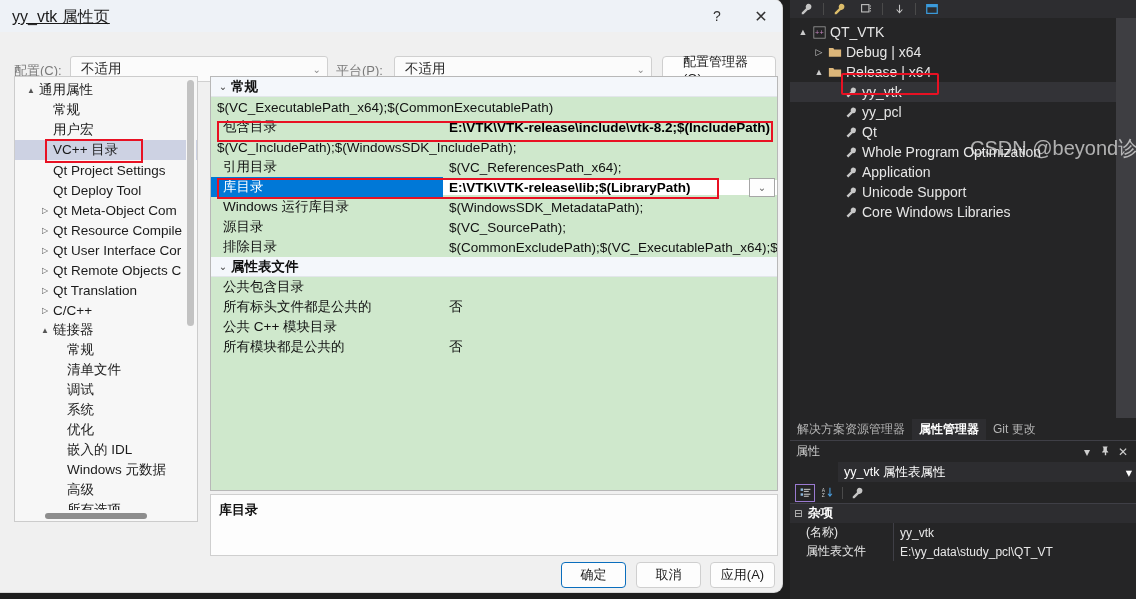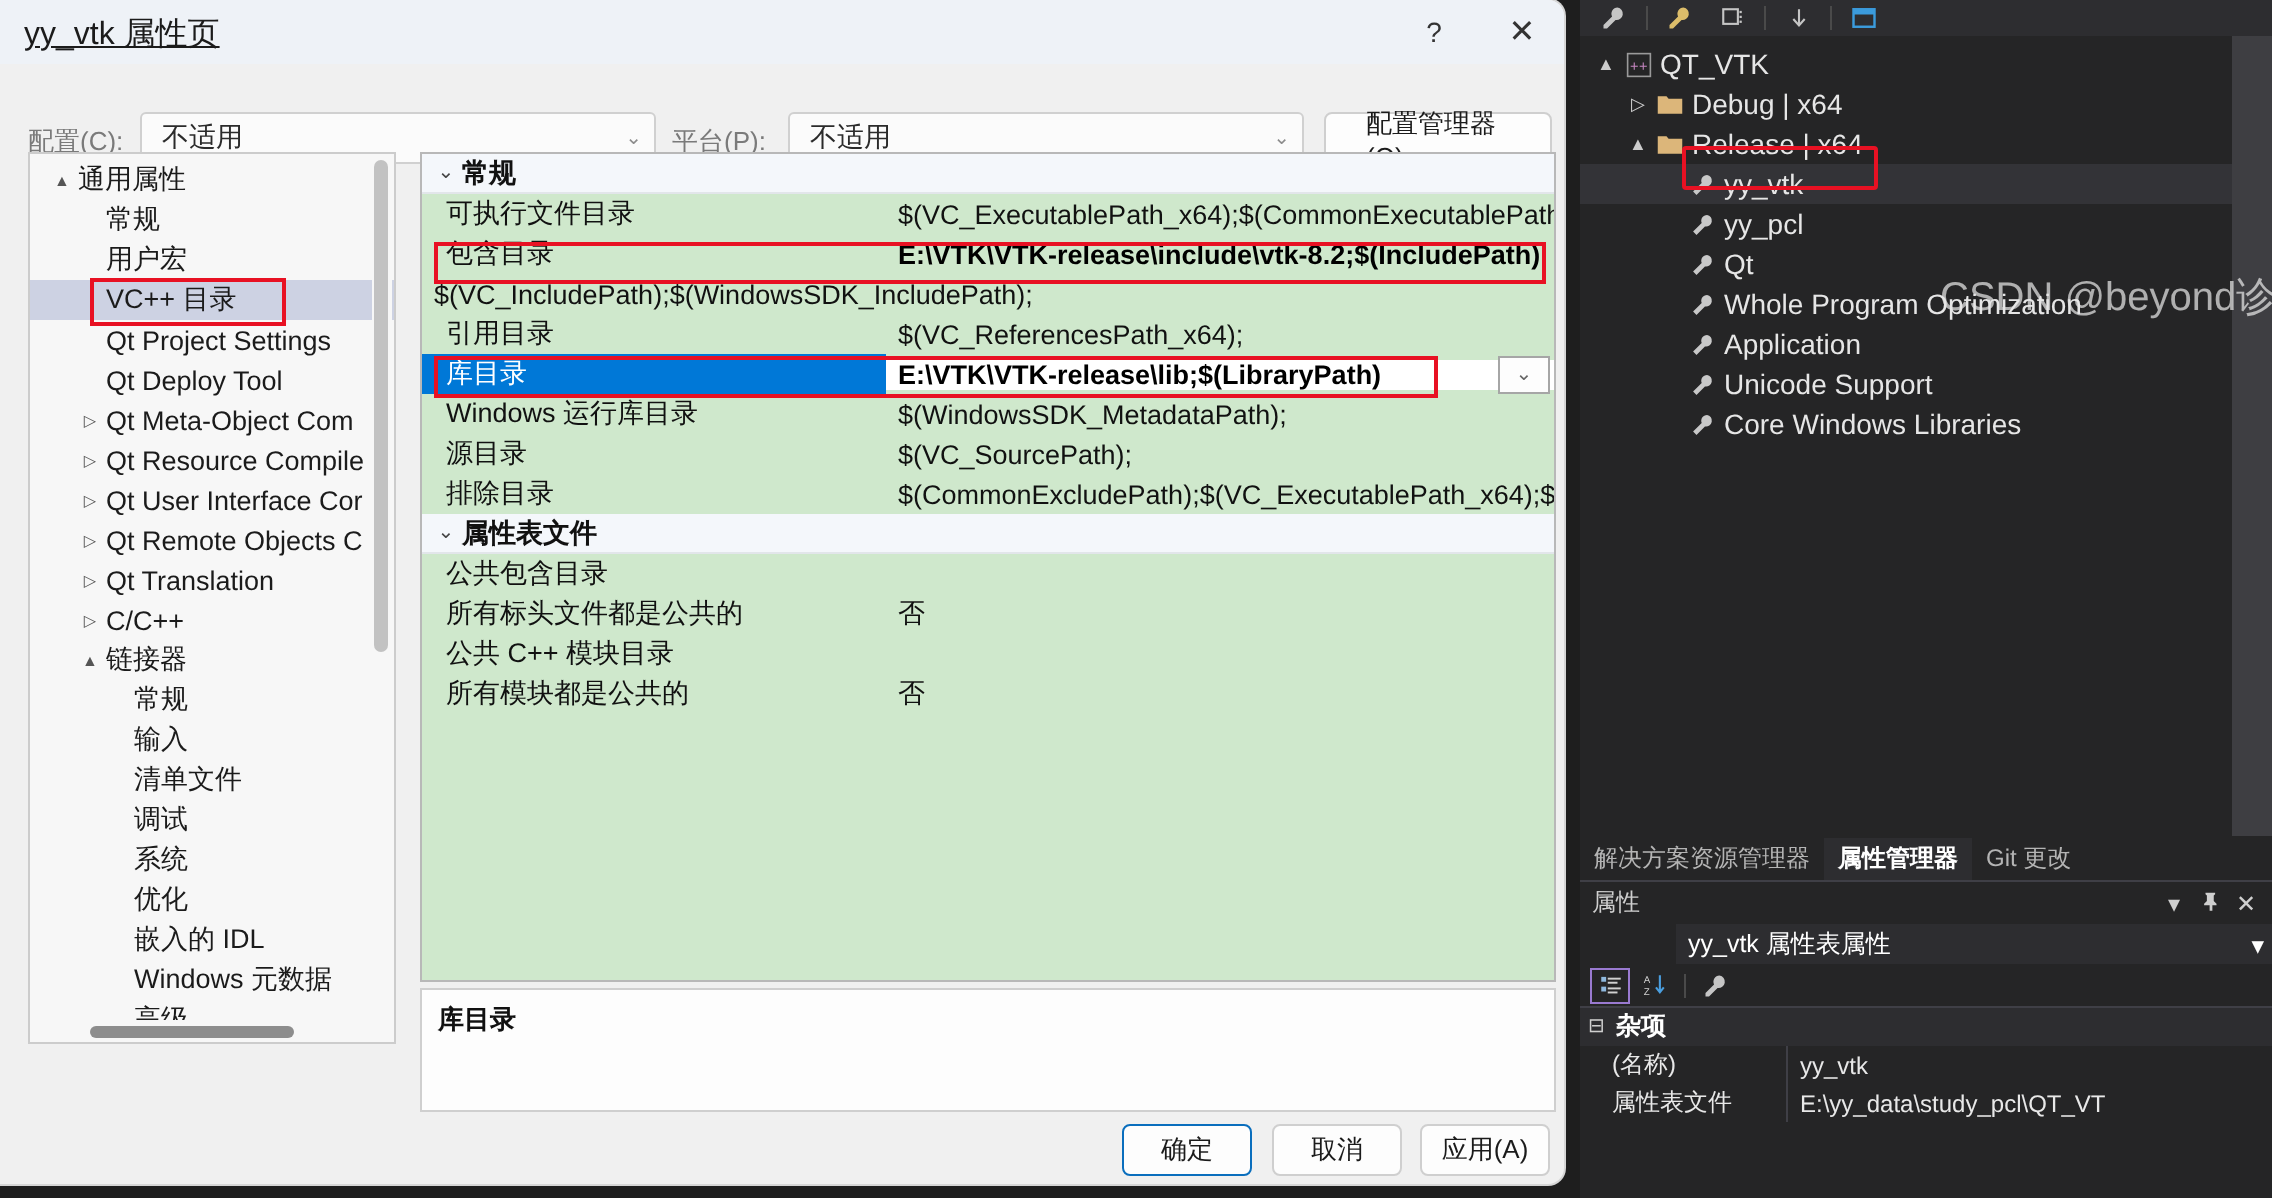--- a/index.html
+++ b/index.html
@@ -450,24 +450,20 @@
           <div class="t-row">
             <span class="t-arrow" style="margin-left: 24px;">▲</span>
             <span class="t-lbl">链接器</span>
           </div>
           <div class="t-row">
             <span class="t-arrow" style="margin-left: 38px;"></span>
             <span class="t-lbl">常规</span>
           </div>
           <div class="t-row">
             <span class="t-arrow" style="margin-left: 38px;"></span>
-            <span class="t-lbl">输入</span>
-          </div>
-          <div class="t-row">
-            <span class="t-arrow" style="margin-left: 38px;"></span>
             <span class="t-lbl">清单文件</span>
           </div>
           <div class="t-row">
             <span class="t-arrow" style="margin-left: 38px;"></span>
             <span class="t-lbl">调试</span>
           </div>
           <div class="t-row">
             <span class="t-arrow" style="margin-left: 38px;"></span>
             <span class="t-lbl">系统</span>
           </div>
@@ -500,21 +496,20 @@
       </div>
     </div>
 
     <div class="grid-panel">
       <div id="grid-rows">
           <div class="g-cat">
             <span class="exp">⌄</span>
             <span>常规</span>
           </div>
           <div class="g-row">
-            <div class="k">可执行文件目录</div>
             <div class="v">$(VC_ExecutablePath_x64);$(CommonExecutablePath)</div>
           </div>
           <div class="g-row bold">
             <div class="k">包含目录</div>
             <div class="v">E:\VTK\VTK-release\include\vtk-8.2;$(IncludePath)</div>
           </div>
           <div class="g-row">
             <div class="v">$(VC_IncludePath);$(WindowsSDK_IncludePath);</div>
           </div>
           <div class="g-row">

